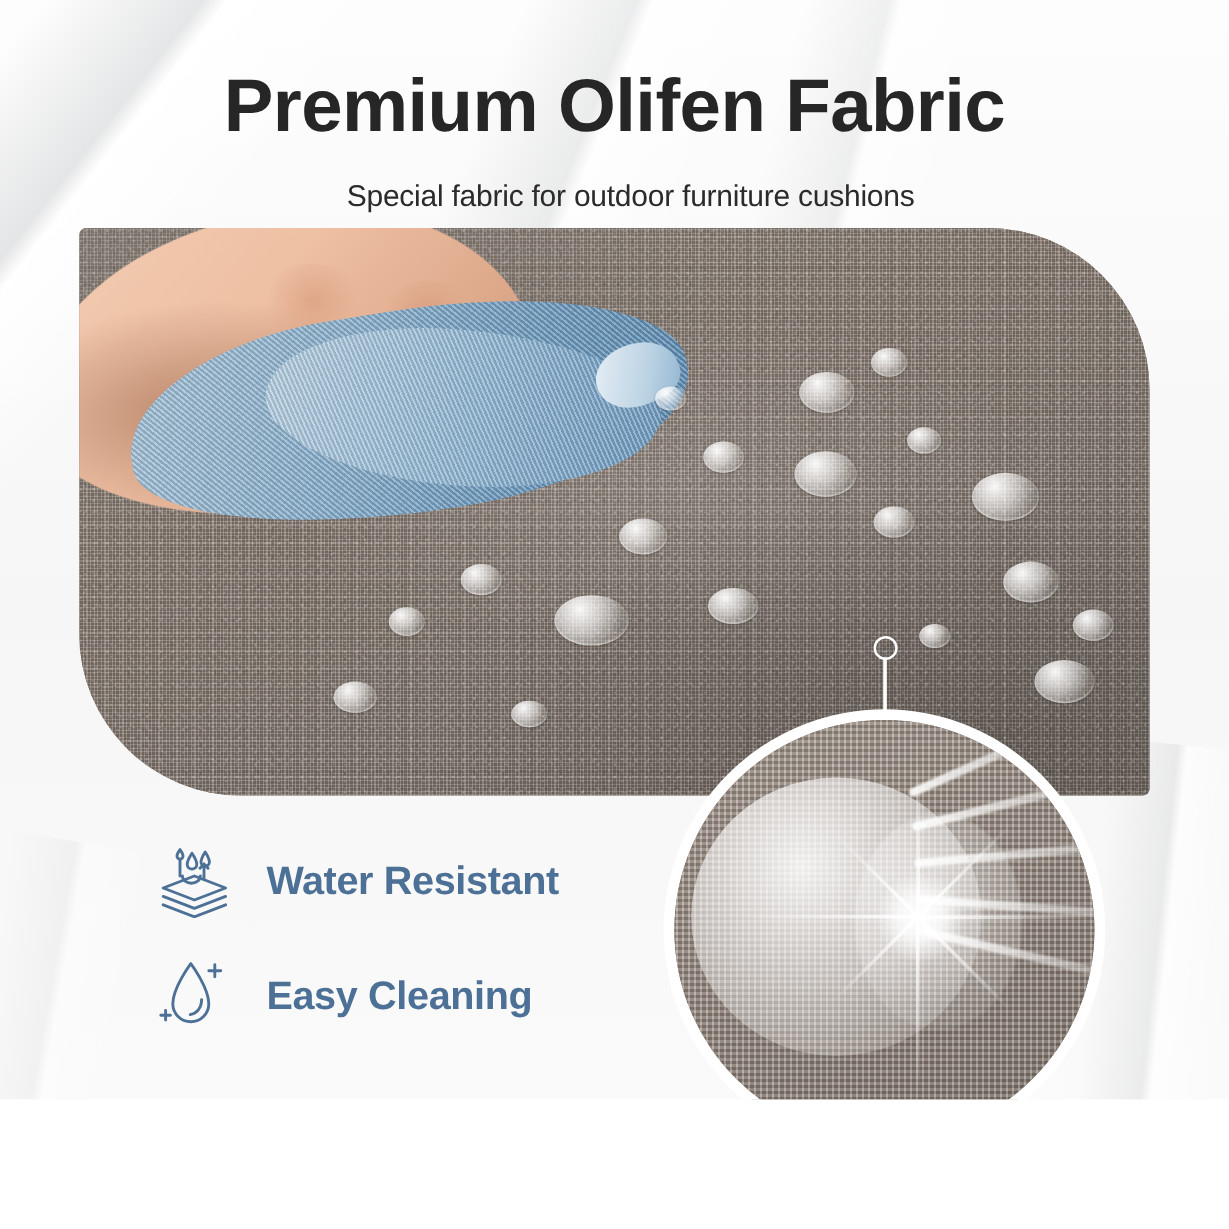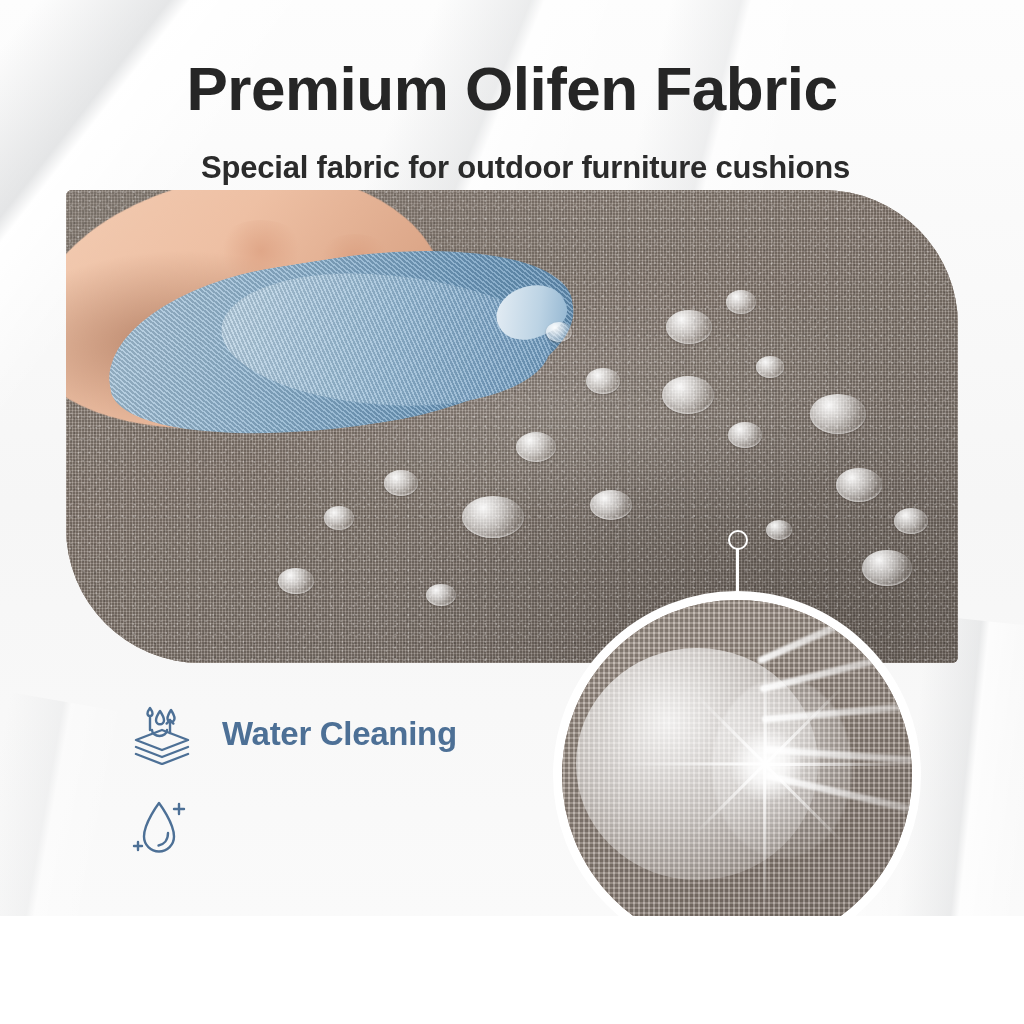--- a/index.html
+++ b/index.html
@@ -56,22 +56,22 @@
     font-weight: 700;
     letter-spacing: -0.5px;
     color: #262626;
     line-height: 1.05;
     white-space: nowrap;
   }
   .subtitle {
     position: absolute;
     left: 0; right: 0; top: 150px;
     text-align: center;
-    font-size: 31px;
-    font-weight: 700;
+    font-size: 25px;
+    font-weight: 400;
     color: #2b2b2b;
     letter-spacing: -0.2px;
     white-space: nowrap;
     padding-left: 27px;
   }
 
   
   .photo {
     position: absolute;
     left: 66px; top: 190px;
@@ -365,29 +365,30 @@
           <path d="M30 8 C30 8 26 14 26 17.2 A4 4 0 0 0 34 17.2 C34 14 30 8 30 8 Z"></path>
           <path d="M41 7 C41 7 37.5 12.5 37.5 15.4 A3.5 3.5 0 0 0 44.5 15.4 C44.5 12.5 41 7 41 7 Z"></path>
           <path d="M20 14 L20 27"></path>
           <path d="M22 27 C22 30.5 25.5 33 29.5 33 C33.5 33 37 30.5 37 27"></path>
           <path d="M40 30 L40 17 M36.6 20.6 L40 17 L43.4 20.6"></path>
           <path d="M32 27 L58 37 L32 47 L6 37 Z"></path>
           <path d="M6 44 L32 54 L58 44"></path>
           <path d="M6 51 L32 61 L58 51"></path>
         </svg>
       </div>
-      <div class="feature-label">Water Cleaning</div>
+      <div class="feature-label">Water Resistant</div>
     </div>
 
 
     <div class="feature">
       <div class="feature-icon">
         <svg width="62" height="66" viewBox="0 0 62 66" fill="none" stroke="#4d7096" stroke-width="2.4" stroke-linecap="round" stroke-linejoin="round">
           <path d="M28 6 C28 6 13 26 13 39.5 A15 15 0 0 0 43 39.5 C43 26 28 6 28 6 Z"></path>
           <path d="M37 36 C37 43 33 47.5 27.5 48.5"></path>
           <path d="M48 7 L48 17 M43 12 L53 12"></path>
           <path d="M7 45 L7 53 M3 49 L11 49"></path>
         </svg>
       </div>
+      <div class="feature-label">Easy Cleaning</div>
     </div>
 
   </div>
 </div>
 
 </body></html>

